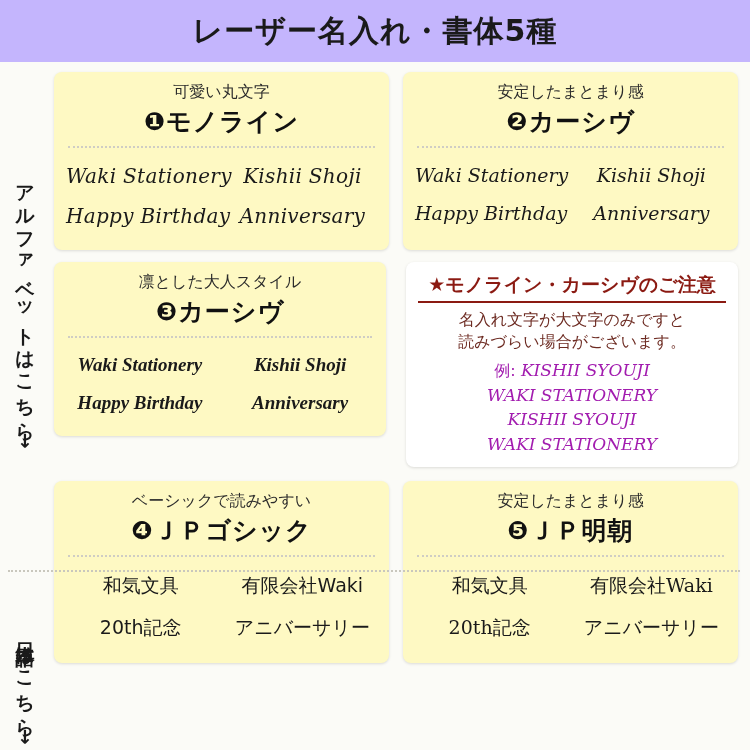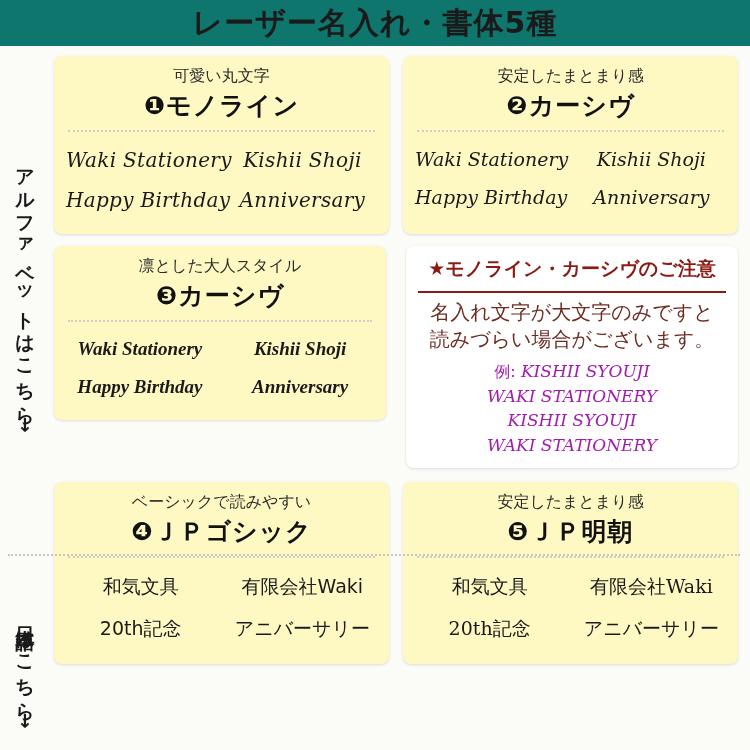--- a/index.html
+++ b/index.html
@@ -7,22 +7,22 @@
     width:750px;height:750px;
     background:#fbfbf7;
     font-family:"Liberation Sans", sans-serif;
     color:#2b2b2b;
     overflow:hidden;
   }
   .page{position:relative;width:750px;height:750px;box-sizing:border-box;}
 
   
   .header{
-    height:46px;
-    background:#0f766e;
+    height:62px;
+    background:#c4b5fd;
     display:flex;align-items:center;justify-content:center;
   }
   .header-title{
     font-size:30px;font-weight:bold;letter-spacing:1px;color:#1a1a1a;
     font-family:"DejaVu Sans", sans-serif;
   }
 
   
   .content{
     position:relative;
@@ -114,26 +114,26 @@
     background:#fff;border-radius:8px;
     box-shadow:0 1px 3px rgba(0,0,0,.13);
     padding:10px 12px 10px;
     box-sizing:border-box;flex:1;
     color:#7a1a14;
   }
   .notice-head{
     font-size:19px;font-weight:bold;color:#8b1a12;
     text-align:center;
     border-bottom:2px solid #8b1a12;
-    padding-bottom:9px;margin-bottom:6px;
+    padding-bottom:3px;margin-bottom:6px;
     font-family:"DejaVu Sans", sans-serif;
   }
   .notice-head .star{color:#8b1a12;}
   .notice-body{
-    font-size:20px;line-height:1.35;color:#6d2b22;
+    font-size:16px;line-height:1.35;color:#6d2b22;
     text-align:center;
     font-family:"DejaVu Sans", sans-serif;
   }
   .notice-ex{
     margin-top:6px;font-size:17px;color:#a21caf;
     text-align:center;line-height:1.45;
     font-family:"DejaVu Serif", serif;
     font-style:italic;
   }
   .notice-ex .lbl{font-style:normal;font-family:"DejaVu Sans", sans-serif;font-size:16px;}

